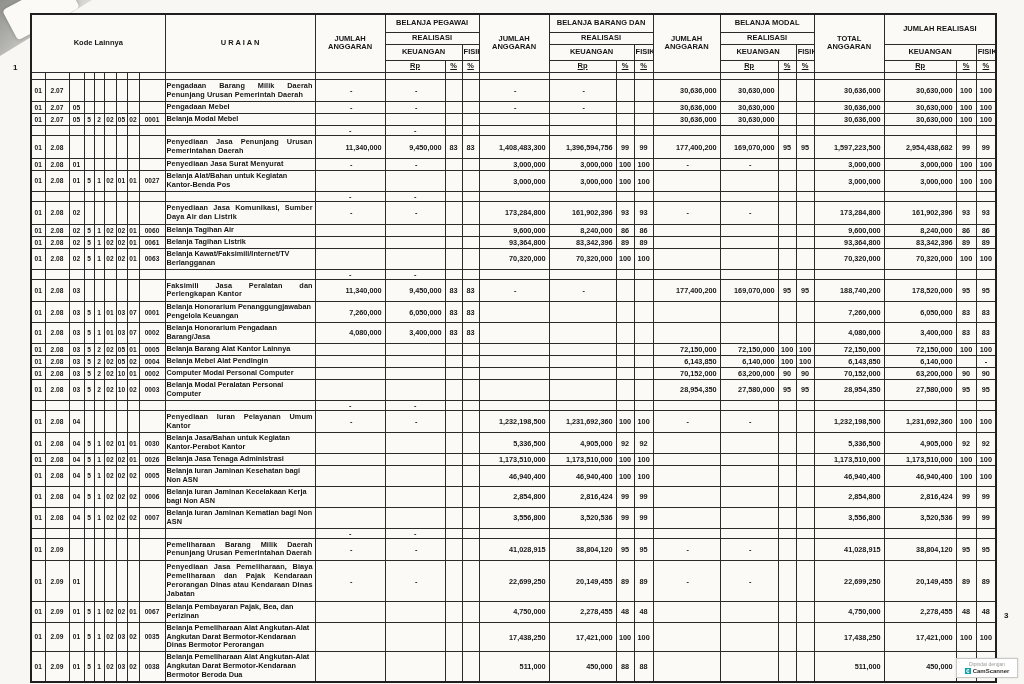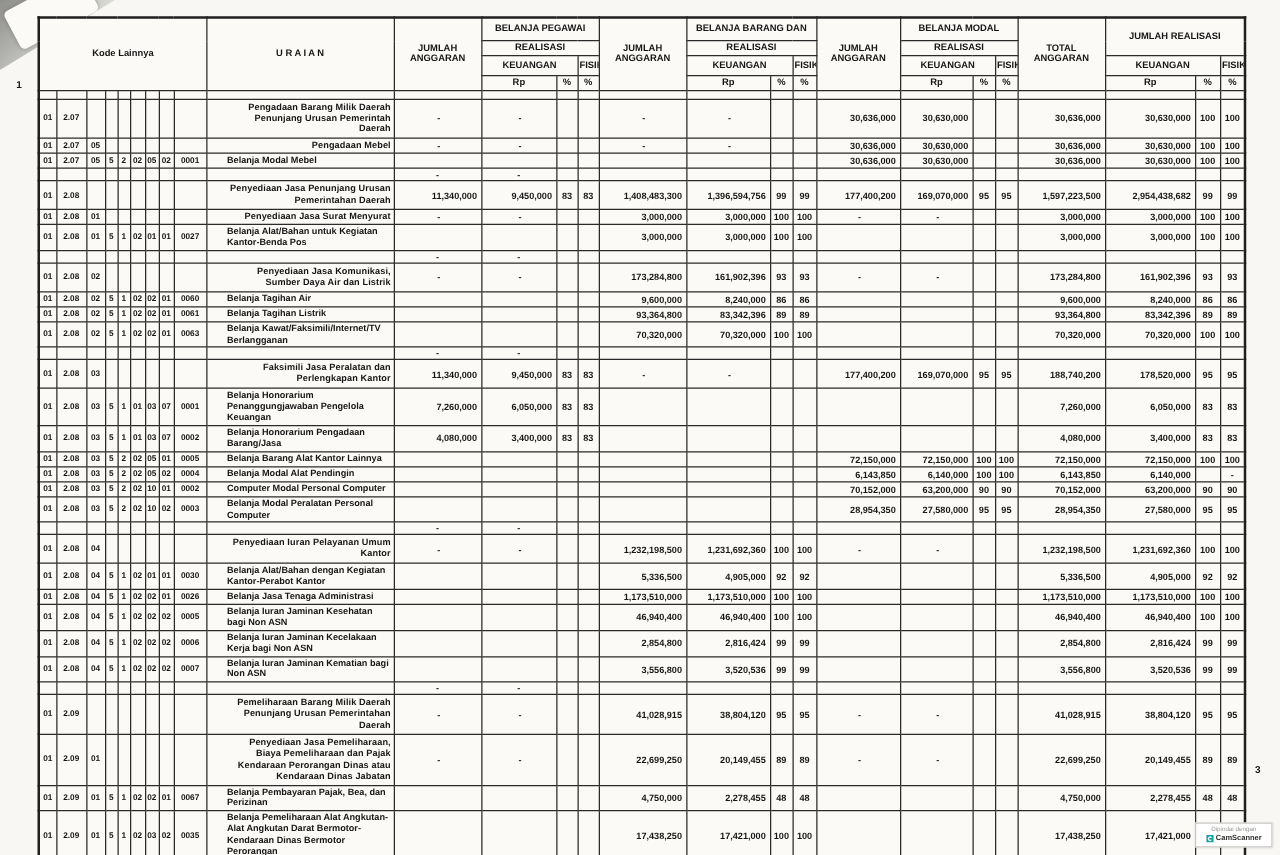--- a/index.html
+++ b/index.html
@@ -33,32 +33,32 @@
     border:1px solid #2b2b2b;
     padding:1px 2px;
     font-weight:bold;
     overflow:hidden;
     vertical-align:middle;
   }
   .budget thead th{font-size:7.5px;line-height:1.15;text-align:center;padding:1px;}
   .h1 th{height:15px;}
   .h2 th{height:8px;font-size:7px;}
   .h3 th{height:13px;}
-  .h4 th{height:9px;font-size:7px;}
+  .h4 th{height:9px;font-size:7px;text-decoration:underline;}
 
   td.code{font-size:6.6px;text-align:center;padding:1px 0;line-height:1.1;}
-  td.uraian{font-size:7.3px;line-height:1.22;text-align:left;padding-left:16px;vertical-align:middle;}
+  td.uraian{font-size:7.3px;line-height:1.22;text-align:left;padding-left:1px;vertical-align:middle;}
   tr.row-group td.uraian{text-align:justify;}
   td.num{font-size:7.3px;text-align:right;padding-right:3px;}
   td.pct{font-size:7.3px;text-align:center;padding:1px 0;}
   td.dash{text-align:center;padding-right:0;}
   tr.row-blank td{height:6px;padding:0;}
   tr.row-spacer td{height:7px;padding:0;border-top-width:1.5px;border-bottom-width:1.5px;}
   tr.row-group td{padding-top:2px;padding-bottom:2px;}
-  tr.row-group td.uraian, tr.row-sub td.uraian{letter-spacing:.1px;text-align:right;}
+  tr.row-group td.uraian, tr.row-sub td.uraian{letter-spacing:.1px;}
 
   .scanbadge{
     position:absolute;right:6px;bottom:6px;width:56px;
     background:#ffffff;border:1px solid #c8c8c4;padding:2px 2px 3px 2px;
     text-align:center;box-shadow:0 0 2px rgba(0,0,0,.12);
   }
   .scanbadge .l1{font-size:5px;color:#9a9a96;white-space:nowrap;line-height:1.3;}
   .scanbadge .l2{display:flex;align-items:center;justify-content:center;gap:2px;margin-top:1px;}
   .scanbadge .cam-icon{width:6px;height:6px;display:inline-block;}
   .scanbadge .l2 span{font-size:6px;font-weight:bold;color:#2e2e2c;white-space:nowrap;}
@@ -652,21 +652,21 @@
       <tr class="row-detail">
         <td class="code">01</td>
         <td class="code">2.08</td>
         <td class="code">03</td>
         <td class="code">5</td>
         <td class="code">2</td>
         <td class="code">02</td>
         <td class="code">05</td>
         <td class="code">02</td>
         <td class="code">0004</td>
-        <td class="uraian">Belanja Modal Alat Pendingin</td>
+        <td class="uraian">Belanja Mebel Alat Pendingin</td>
         <td class="num"></td>
         <td class="num"></td>
         <td class="pct"></td>
         <td class="pct"></td>
         <td class="num"></td>
         <td class="num"></td>
         <td class="pct"></td>
         <td class="pct"></td>
         <td class="num">6,143,850</td>
         <td class="num">6,140,000</td>
@@ -792,21 +792,21 @@
       <tr class="row-detail">
         <td class="code">01</td>
         <td class="code">2.08</td>
         <td class="code">04</td>
         <td class="code">5</td>
         <td class="code">1</td>
         <td class="code">02</td>
         <td class="code">01</td>
         <td class="code">01</td>
         <td class="code">0030</td>
-        <td class="uraian">Belanja Alat/Bahan dengan Kegiatan Kantor-Perabot Kantor</td>
+        <td class="uraian">Belanja Jasa/Bahan untuk Kegiatan Kantor-Perabot Kantor</td>
         <td class="num"></td>
         <td class="num"></td>
         <td class="pct"></td>
         <td class="pct"></td>
         <td class="num">5,336,500</td>
         <td class="num">4,905,000</td>
         <td class="pct">92</td>
         <td class="pct">92</td>
         <td class="num"></td>
         <td class="num"></td>

